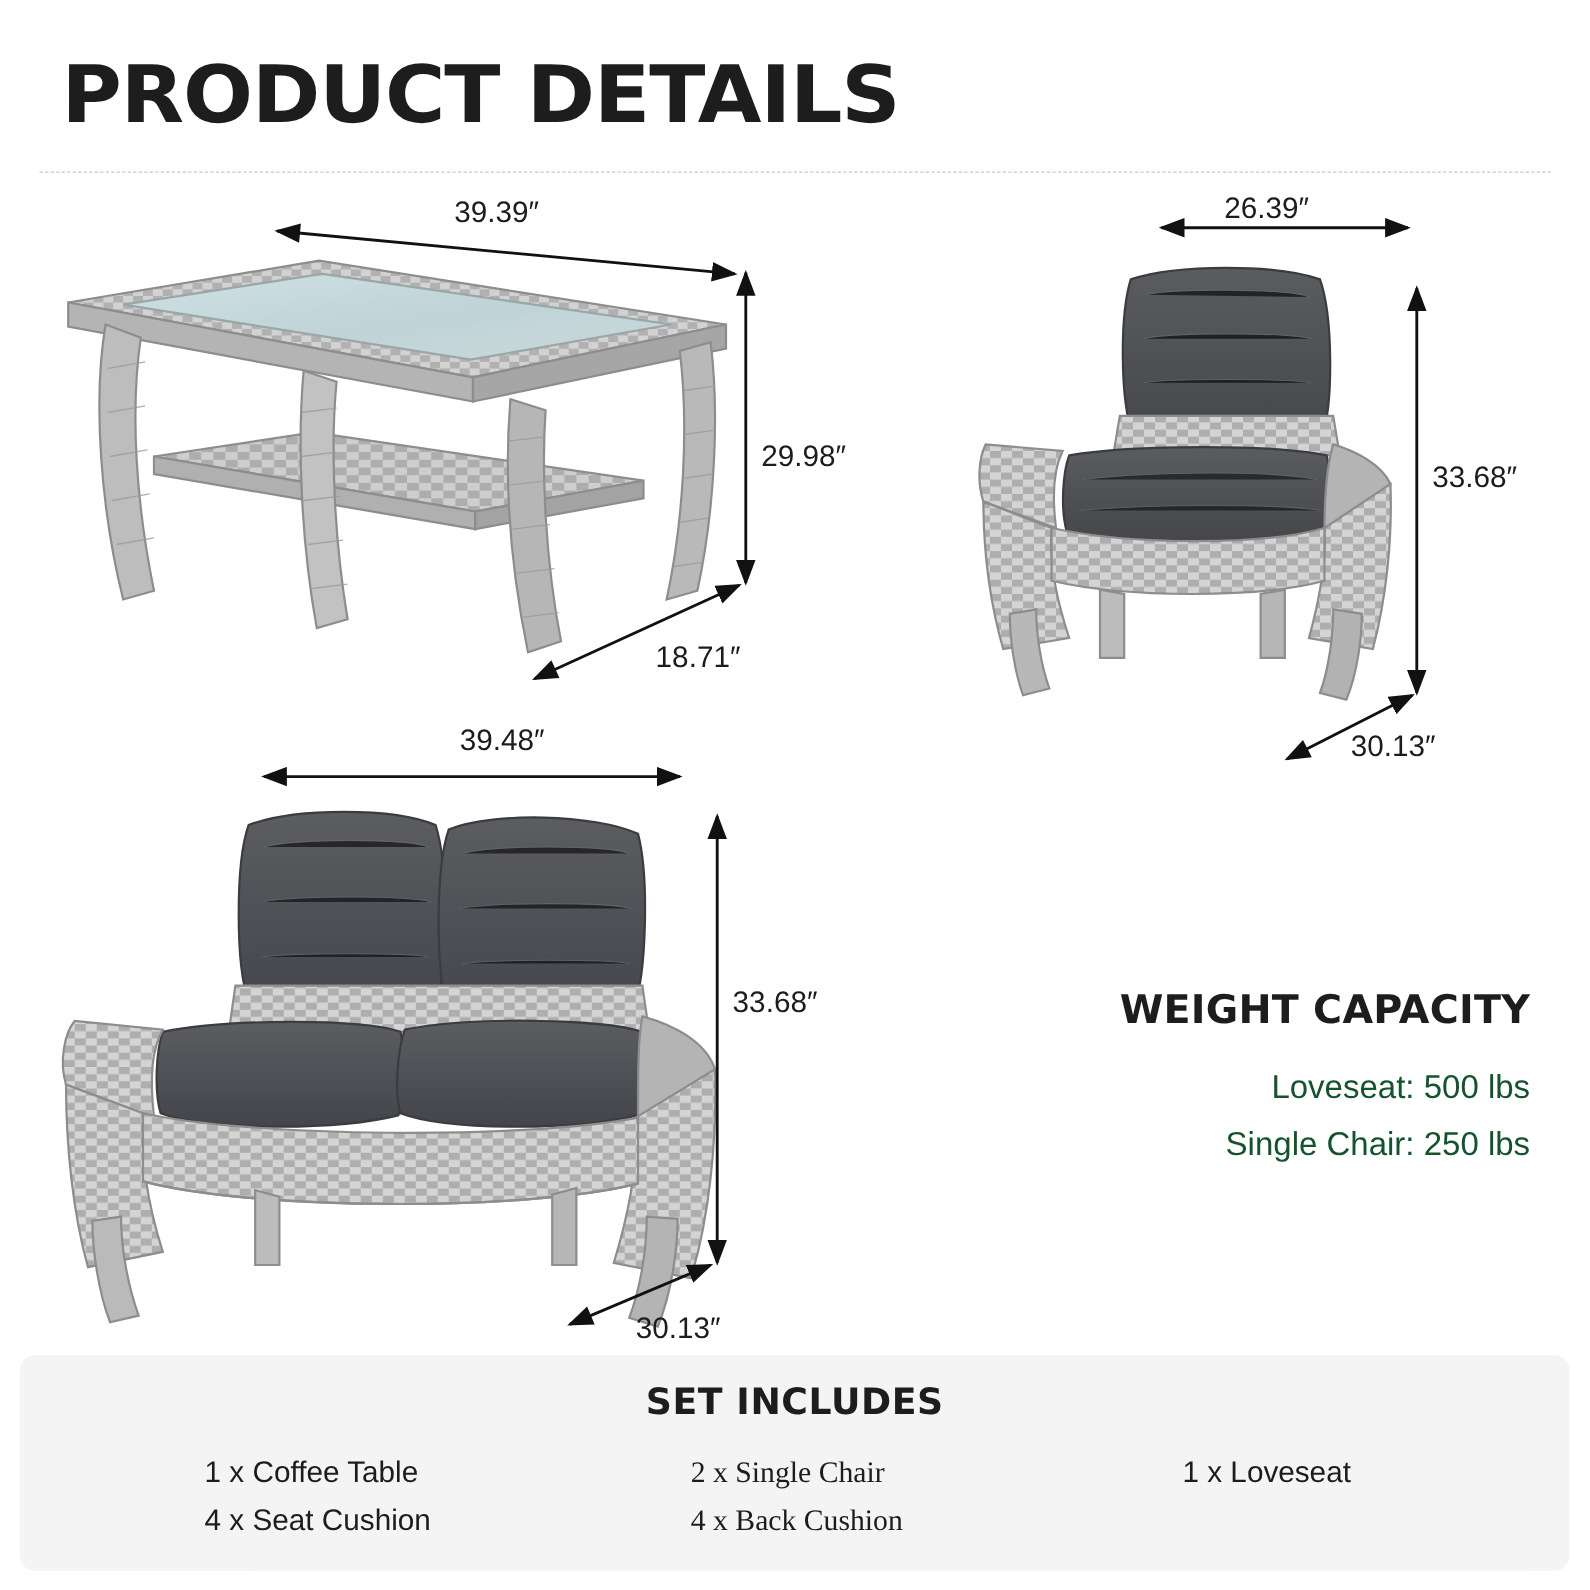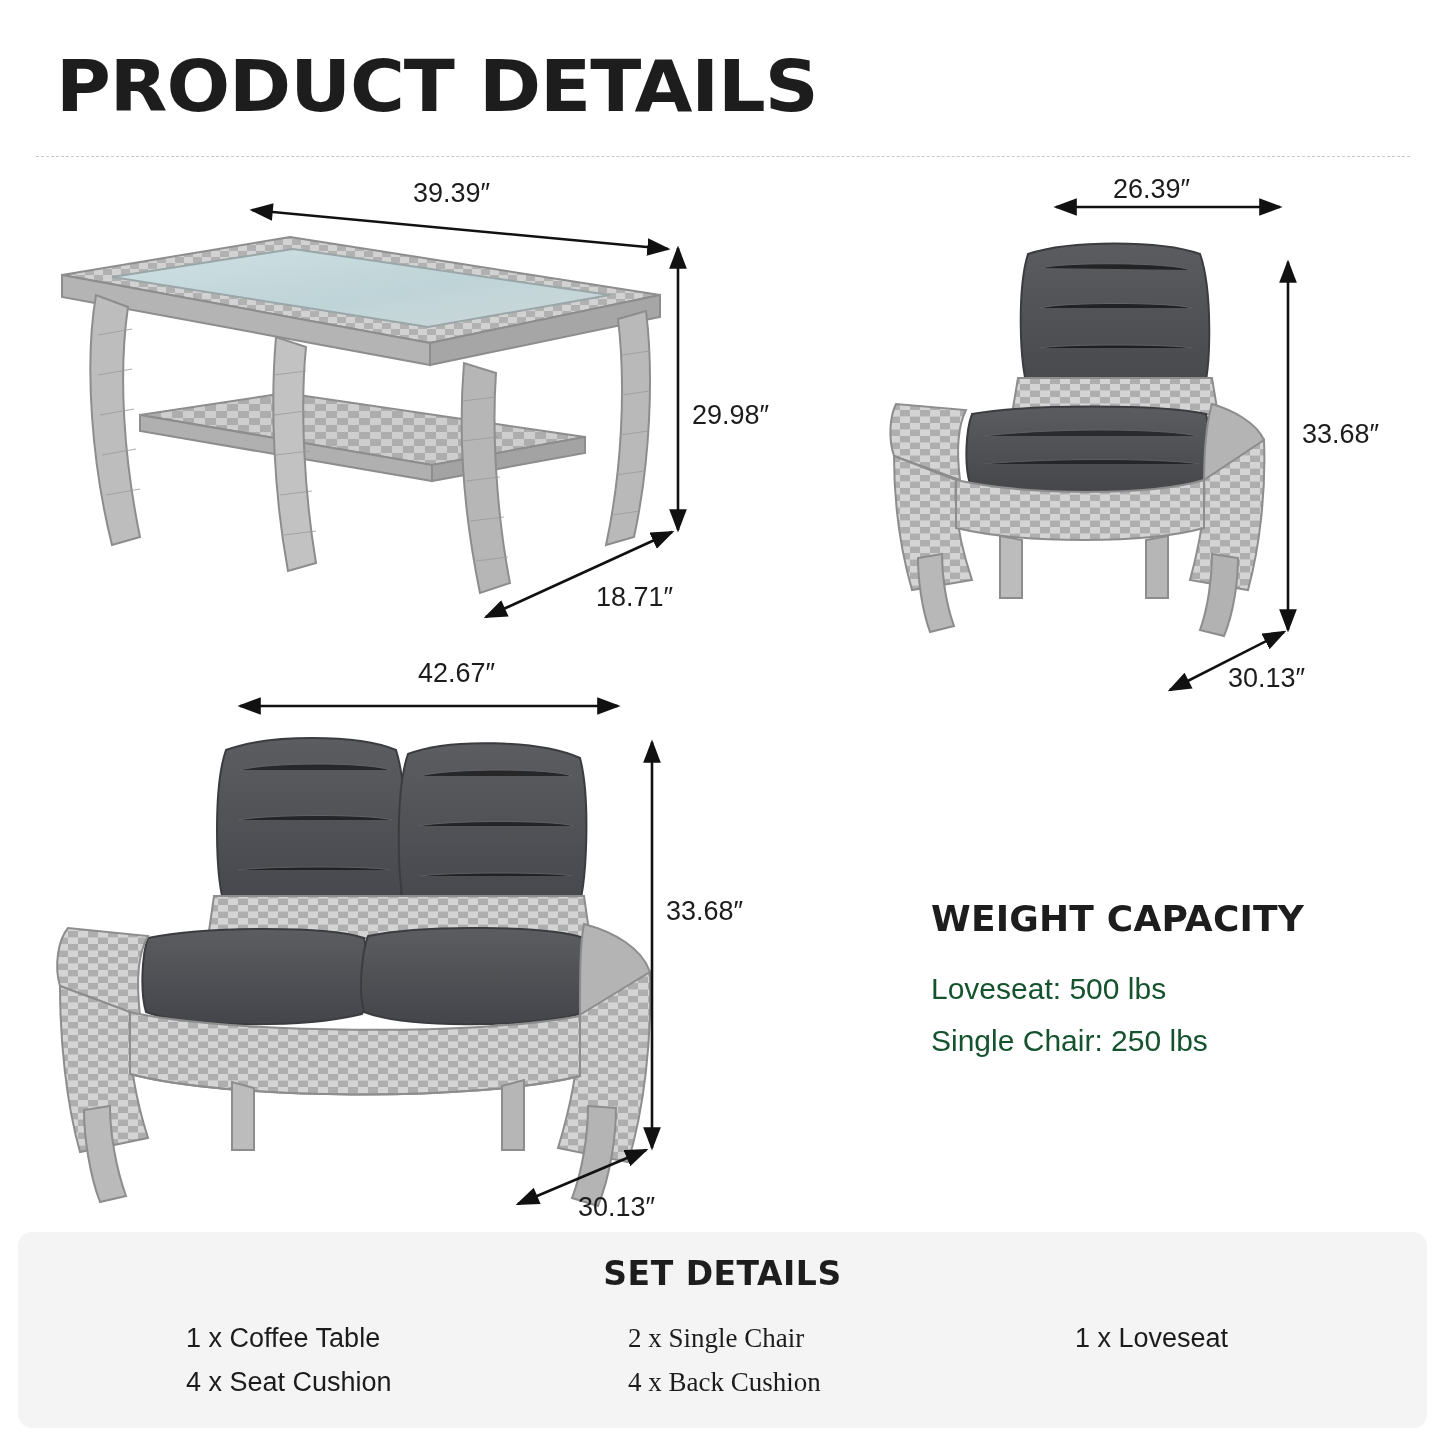--- a/index.html
+++ b/index.html
@@ -104,20 +104,21 @@
   #include-col-1 { left: 168px; }
   #include-col-2 { left: 610px; font-family: Liberation Serif, serif; }
   #include-col-3 { left: 1057px; }
 
   
   #weight-capacity {
     position: absolute;
     left: 931px;
     top: 898px;
     width: 460px;
+    text-align: right;
   }
   #weight-capacity-title {
     font-size: 36px;
     font-weight: bold;
     letter-spacing: 0.2px;
     color: #1d1d1d;
     font-family: "DejaVu Sans", sans-serif;
     margin-bottom: 24px;
   }
   .weight-line {
@@ -300,32 +301,32 @@
 </svg>
 
 <div class="dim-label" style="left:413px; top:178px;">39.39″</div>
 <div class="dim-label" style="left:692px; top:400px;">29.98″</div>
 <div class="dim-label" style="left:596px; top:582px;">18.71″</div>
 
 <div class="dim-label" style="left:1113px; top:174px;">26.39″</div>
 <div class="dim-label" style="left:1302px; top:419px;">33.68″</div>
 <div class="dim-label" style="left:1228px; top:663px;">30.13″</div>
 
-<div class="dim-label" style="left:418px; top:658px;">42.67″</div>
+<div class="dim-label" style="left:418px; top:658px;">39.48″</div>
 <div class="dim-label" style="left:666px; top:896px;">33.68″</div>
 <div class="dim-label" style="left:578px; top:1192px;">30.13″</div>
 
 <div id="weight-capacity">
   <div id="weight-capacity-title">WEIGHT CAPACITY</div>
   <div class="weight-line">Loveseat: 500 lbs</div>
   <div class="weight-line">Single Chair: 250 lbs</div>
 </div>
 
 <div id="set-includes-panel">
-  <div id="set-includes-title">SET DETAILS</div>
+  <div id="set-includes-title">SET INCLUDES</div>
 
   <div class="include-col" id="include-col-1">
     <div>1 x Coffee Table</div>
     <div>4 x Seat Cushion</div>
   </div>
 
   <div class="include-col" id="include-col-2">
     <div>2 x Single Chair</div>
     <div>4 x Back Cushion</div>
   </div>

